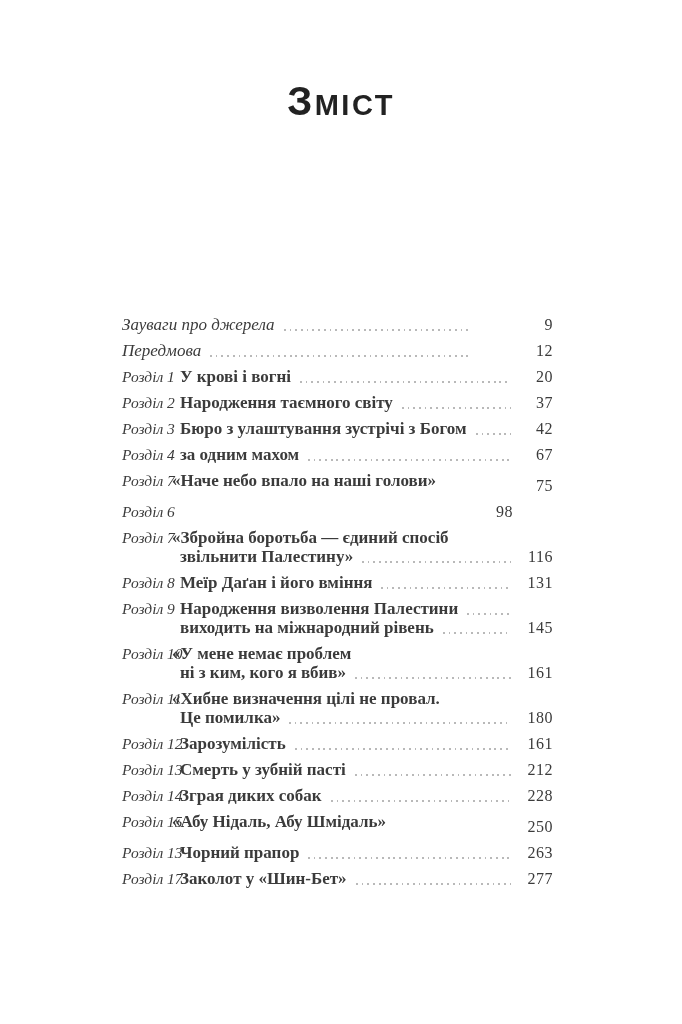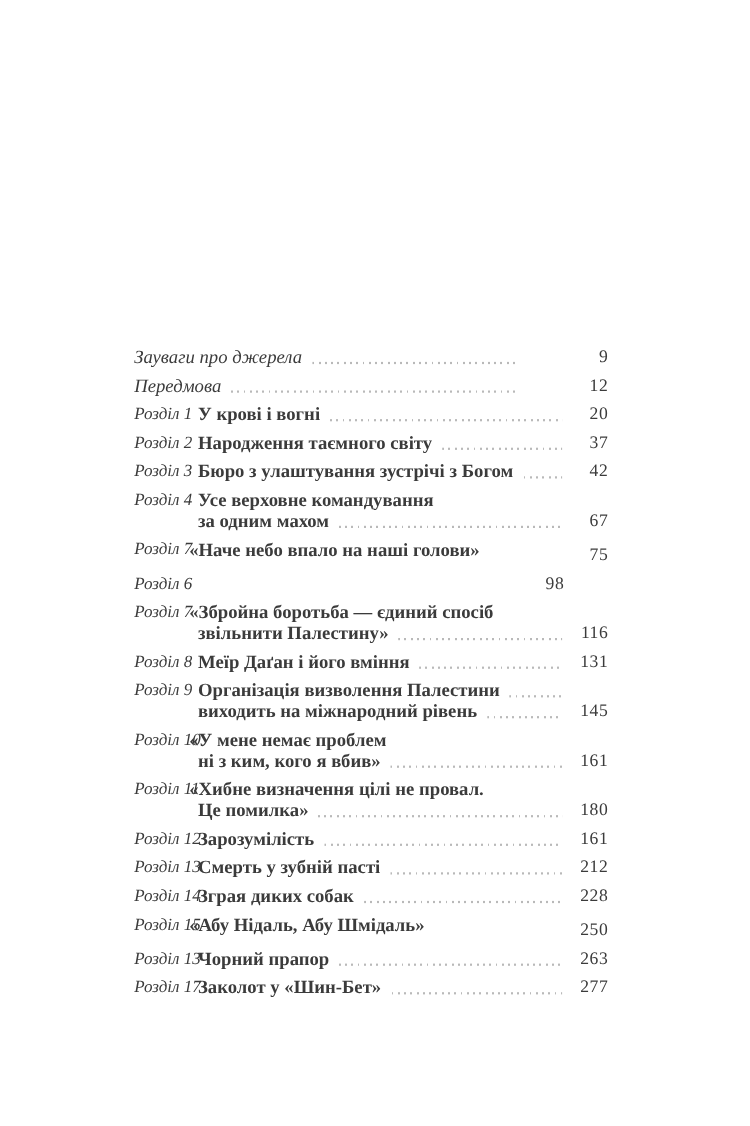--- a/index.html
+++ b/index.html
@@ -93,20 +93,21 @@
     align-self: end;
     letter-spacing: 0.5px;
     color: #3b3b3b;
   }
 </style>
 </head>
 <body>
 
 <div class="page">
 
+  <div class="book-title">Зміст</div>
 
   <div class="toc">
     <div>
         <div class="fm-row">
     <div class="fm-title">
       <span class="t">Зауваги про джерела</span>
       <span class="leader"></span>
     </div>
     <div class="pagenum">9</div>
   </div>
@@ -146,24 +147,20 @@
     <span class="t">Бюро з улаштування зустрічі з Богом</span>
     <span class="leader"></span>
   </div>
           </div>
     <div class="pagenum">42</div>
   </div>
         <div class="ch-row">
     <div class="label">Розділ 4</div>
     <div class="content">
             <div class="line">
-    <span class="t">Усе верховне командування</span>
-
-  </div>
-            <div class="line">
     <span class="t">за одним махом</span>
     <span class="leader"></span>
   </div>
           </div>
     <div class="pagenum">67</div>
   </div>
         <div class="ch-row">
     <div class="label">Розділ 7</div>
     <div class="content">
             <div class="line hang">
@@ -198,21 +195,21 @@
     <span class="t">Меїр Даґан і його вміння</span>
     <span class="leader"></span>
   </div>
           </div>
     <div class="pagenum">131</div>
   </div>
         <div class="ch-row">
     <div class="label">Розділ 9</div>
     <div class="content">
             <div class="line">
-    <span class="t">Організація визволення Палестини</span>
+    <span class="t">Народження визволення Палестини</span>
     <span class="leader"></span>
   </div>
             <div class="line">
     <span class="t">виходить на міжнародний рівень</span>
     <span class="leader"></span>
   </div>
           </div>
     <div class="pagenum">145</div>
   </div>
         <div class="ch-row">

